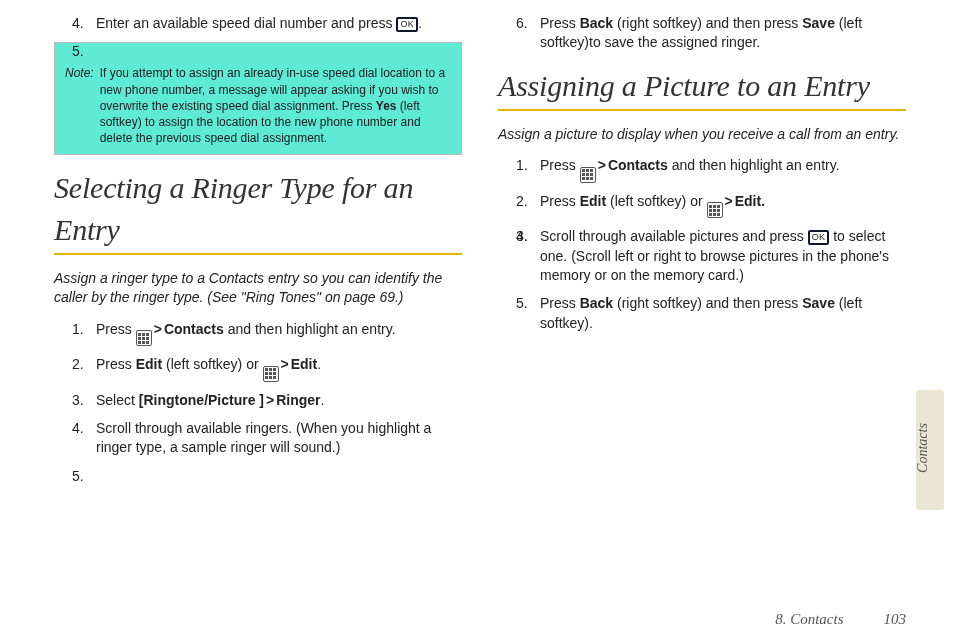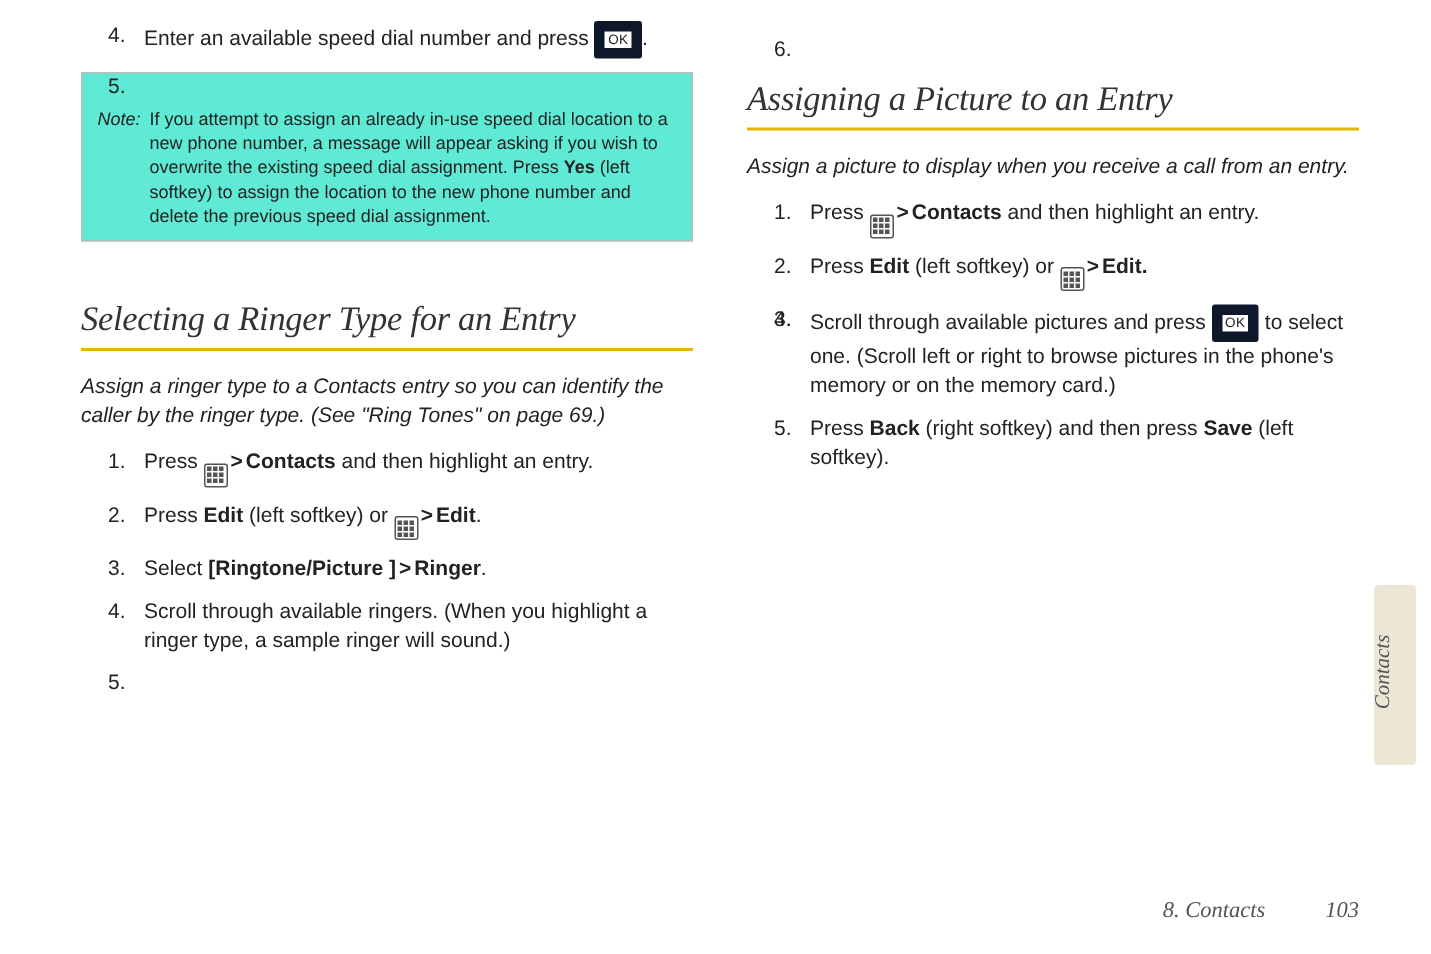--- a/index.html
+++ b/index.html
@@ -38,23 +38,23 @@
   ol.steps > li .num {
     position: absolute;
     left: 18px;
     top: 0;
     font-size: 14px;
   }
   .heading {
     font-family: Georgia, "Times New Roman", serif;
     font-style: italic;
     font-weight: 400;
-    font-size: 23px;
+    font-size: 30px;
     color: #333;
-    margin-top: 36px;
+    margin-top: 12px;
     margin-bottom: 3px;
     letter-spacing: -0.2px;
   }
   .underline {
     height: 2px;
     background: #e3b700;
     margin-bottom: 14px;
     width: 100%;
   }
   .introtext { margin-bottom: 12px; font-style: italic; }
@@ -65,21 +65,21 @@
     margin: 4px 0 0 0;
     font-size: 12px;
     line-height: 1.35;
     display: flex;
     gap: 6px;
   }
   .note-label { font-style: italic; white-space: nowrap; }
   .bold { font-weight: 700; }
   .kbd {
     display: inline-block;
-    border: 7px solid #0f172a;
+    border: 2px solid #0f172a;
     border-radius: 2px;
     font-size: 9px;
     line-height: 1;
     padding: 1px 2px;
     vertical-align: 1px;
     min-width: 14px;
     text-align: left;
     font-family: Arial, sans-serif;
     letter-spacing: 0.3px;
   }
@@ -114,21 +114,21 @@
     font-style: italic;
     font-family: Georgia, "Times New Roman", serif;
     font-size: 14px;
     color: #555;
     left: -18px;
     top: 50px;
     white-space: nowrap;
   }
   .footer {
     position: absolute;
-    bottom: 20px;
+    bottom: 8px;
     right: 48px;
     font-style: italic;
     font-family: Georgia, "Times New Roman", serif;
     font-size: 15px;
     color: #555;
     display: flex;
     gap: 40px;
     align-items: baseline;
   }
   .footer .pnum { font-style: italic; }
@@ -179,21 +179,21 @@
                   <span class="dot"></span>
                 </span></span><span class="gt">&gt;</span><span class="bold">Edit</span>.</span></li>
           <li><span class="num">3.</span><span>Select <span class="bold">[Ringtone/Picture ]</span><span class="gt">&gt;</span><span class="bold">Ringer</span>.</span></li>
           <li><span class="num">4.</span><span>Scroll through available ringers. (When you highlight a ringer type, a sample ringer will sound.)</span></li>
           <li><span class="num">5.</span></li>
         </ol>
     </div>
 
     <div class="col col-right">
       <ol class="steps" id="right-steps-a">
-          <li><span class="num">6.</span></li>
+          <li><span class="num">6.</span><span>Press <span class="bold">Back</span> (right softkey) and then press <span class="bold">Save</span> (left softkey)to save the assigned ringer.</span></li>
         </ol>
 
       <h2 class="heading">Assigning a Picture to an Entry</h2>
       <div class="underline"></div>
 
       <p class="introtext">Assign a picture to display when you receive a call from an entry.</p>
 
       <ol class="steps" id="right-steps-b">
           <li><span class="num">1.</span><span>Press <span class="kbd-grid"><span class="grid">
                   <span class="dot"></span>

